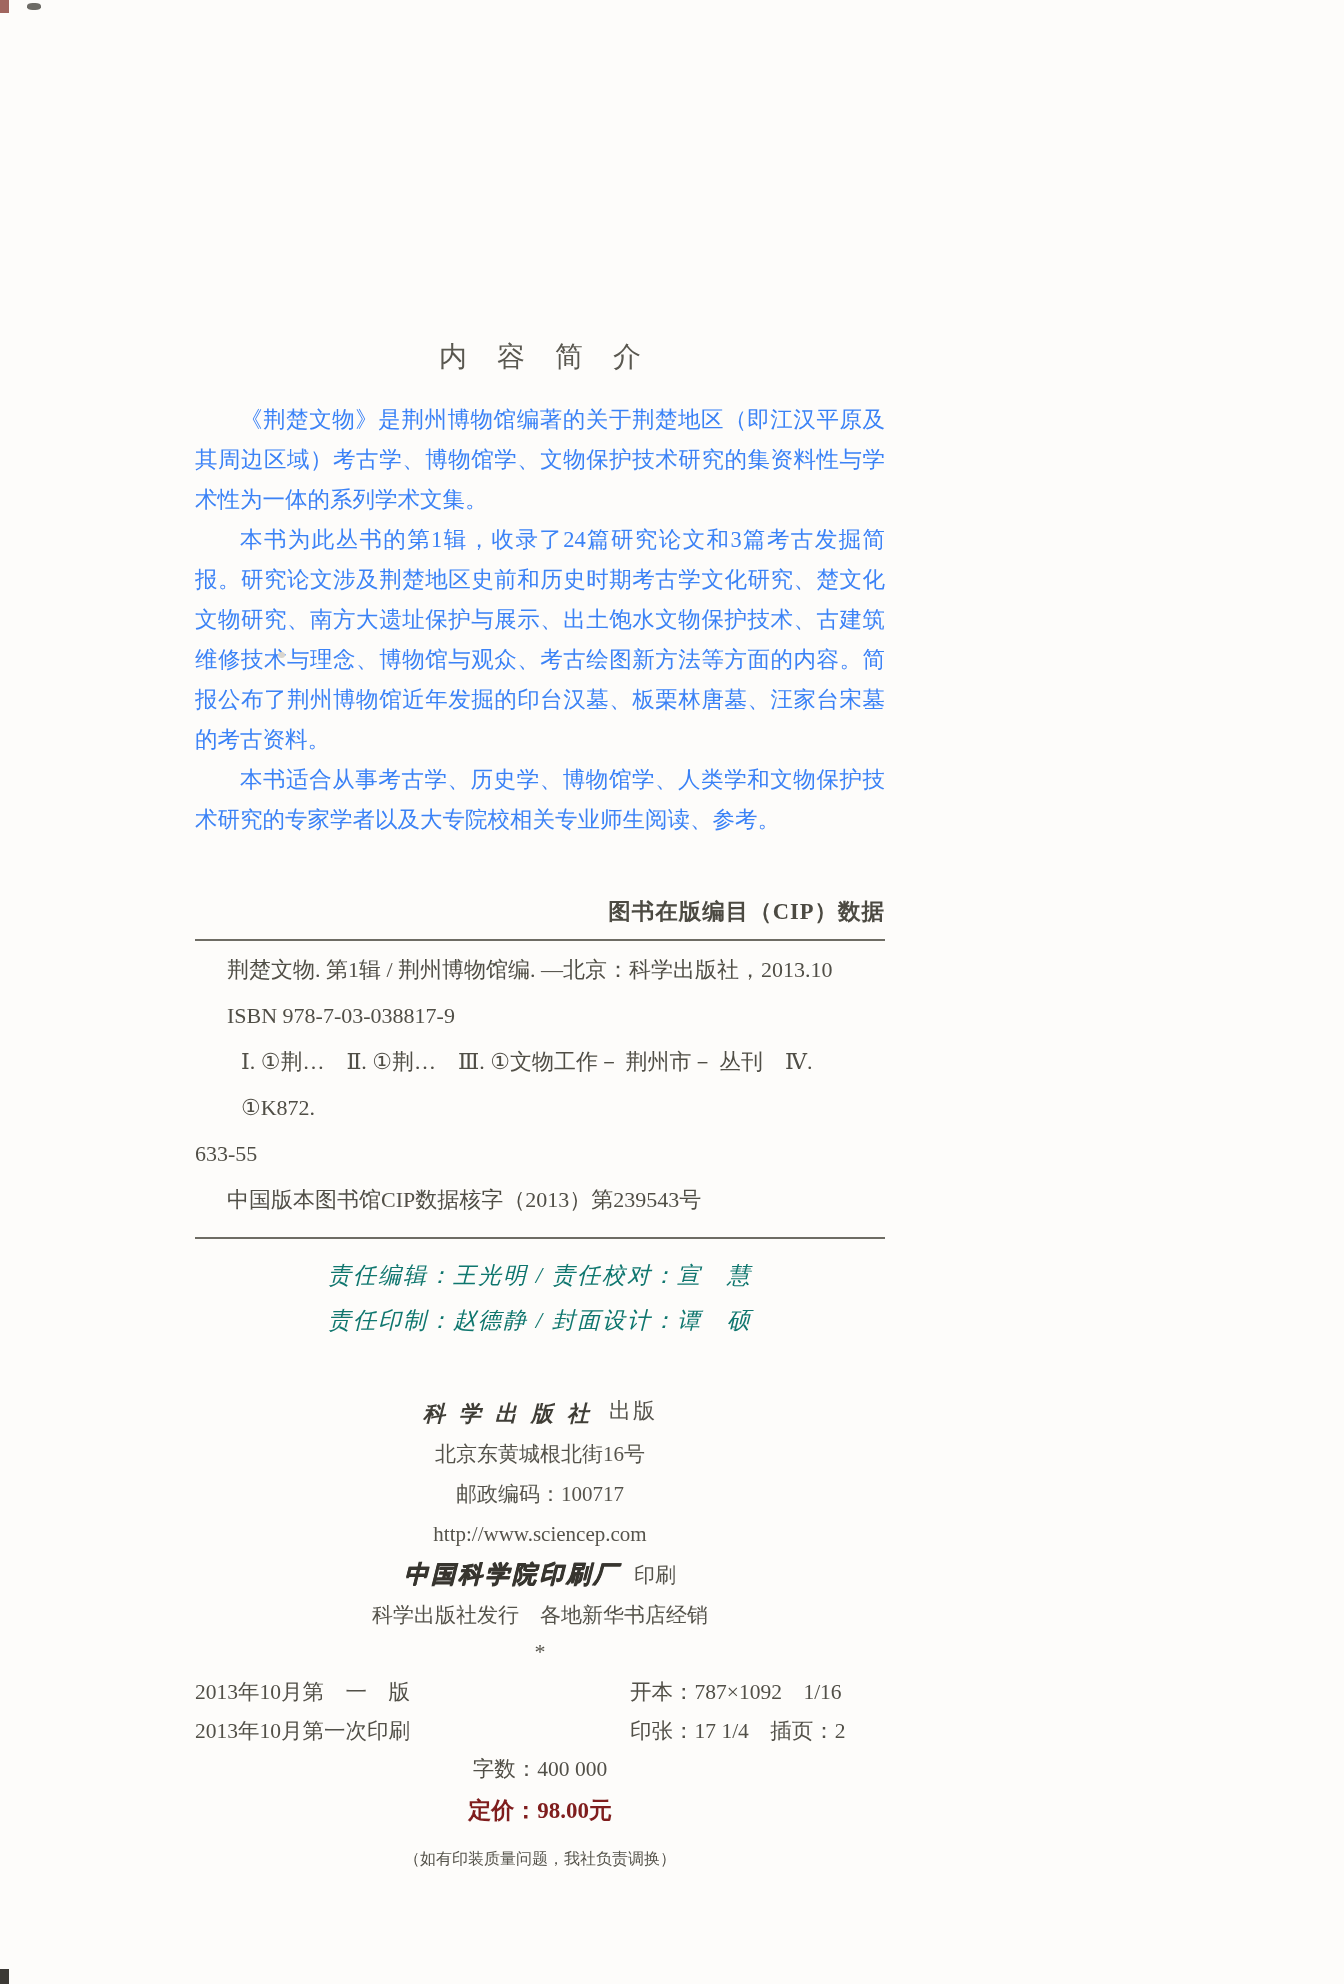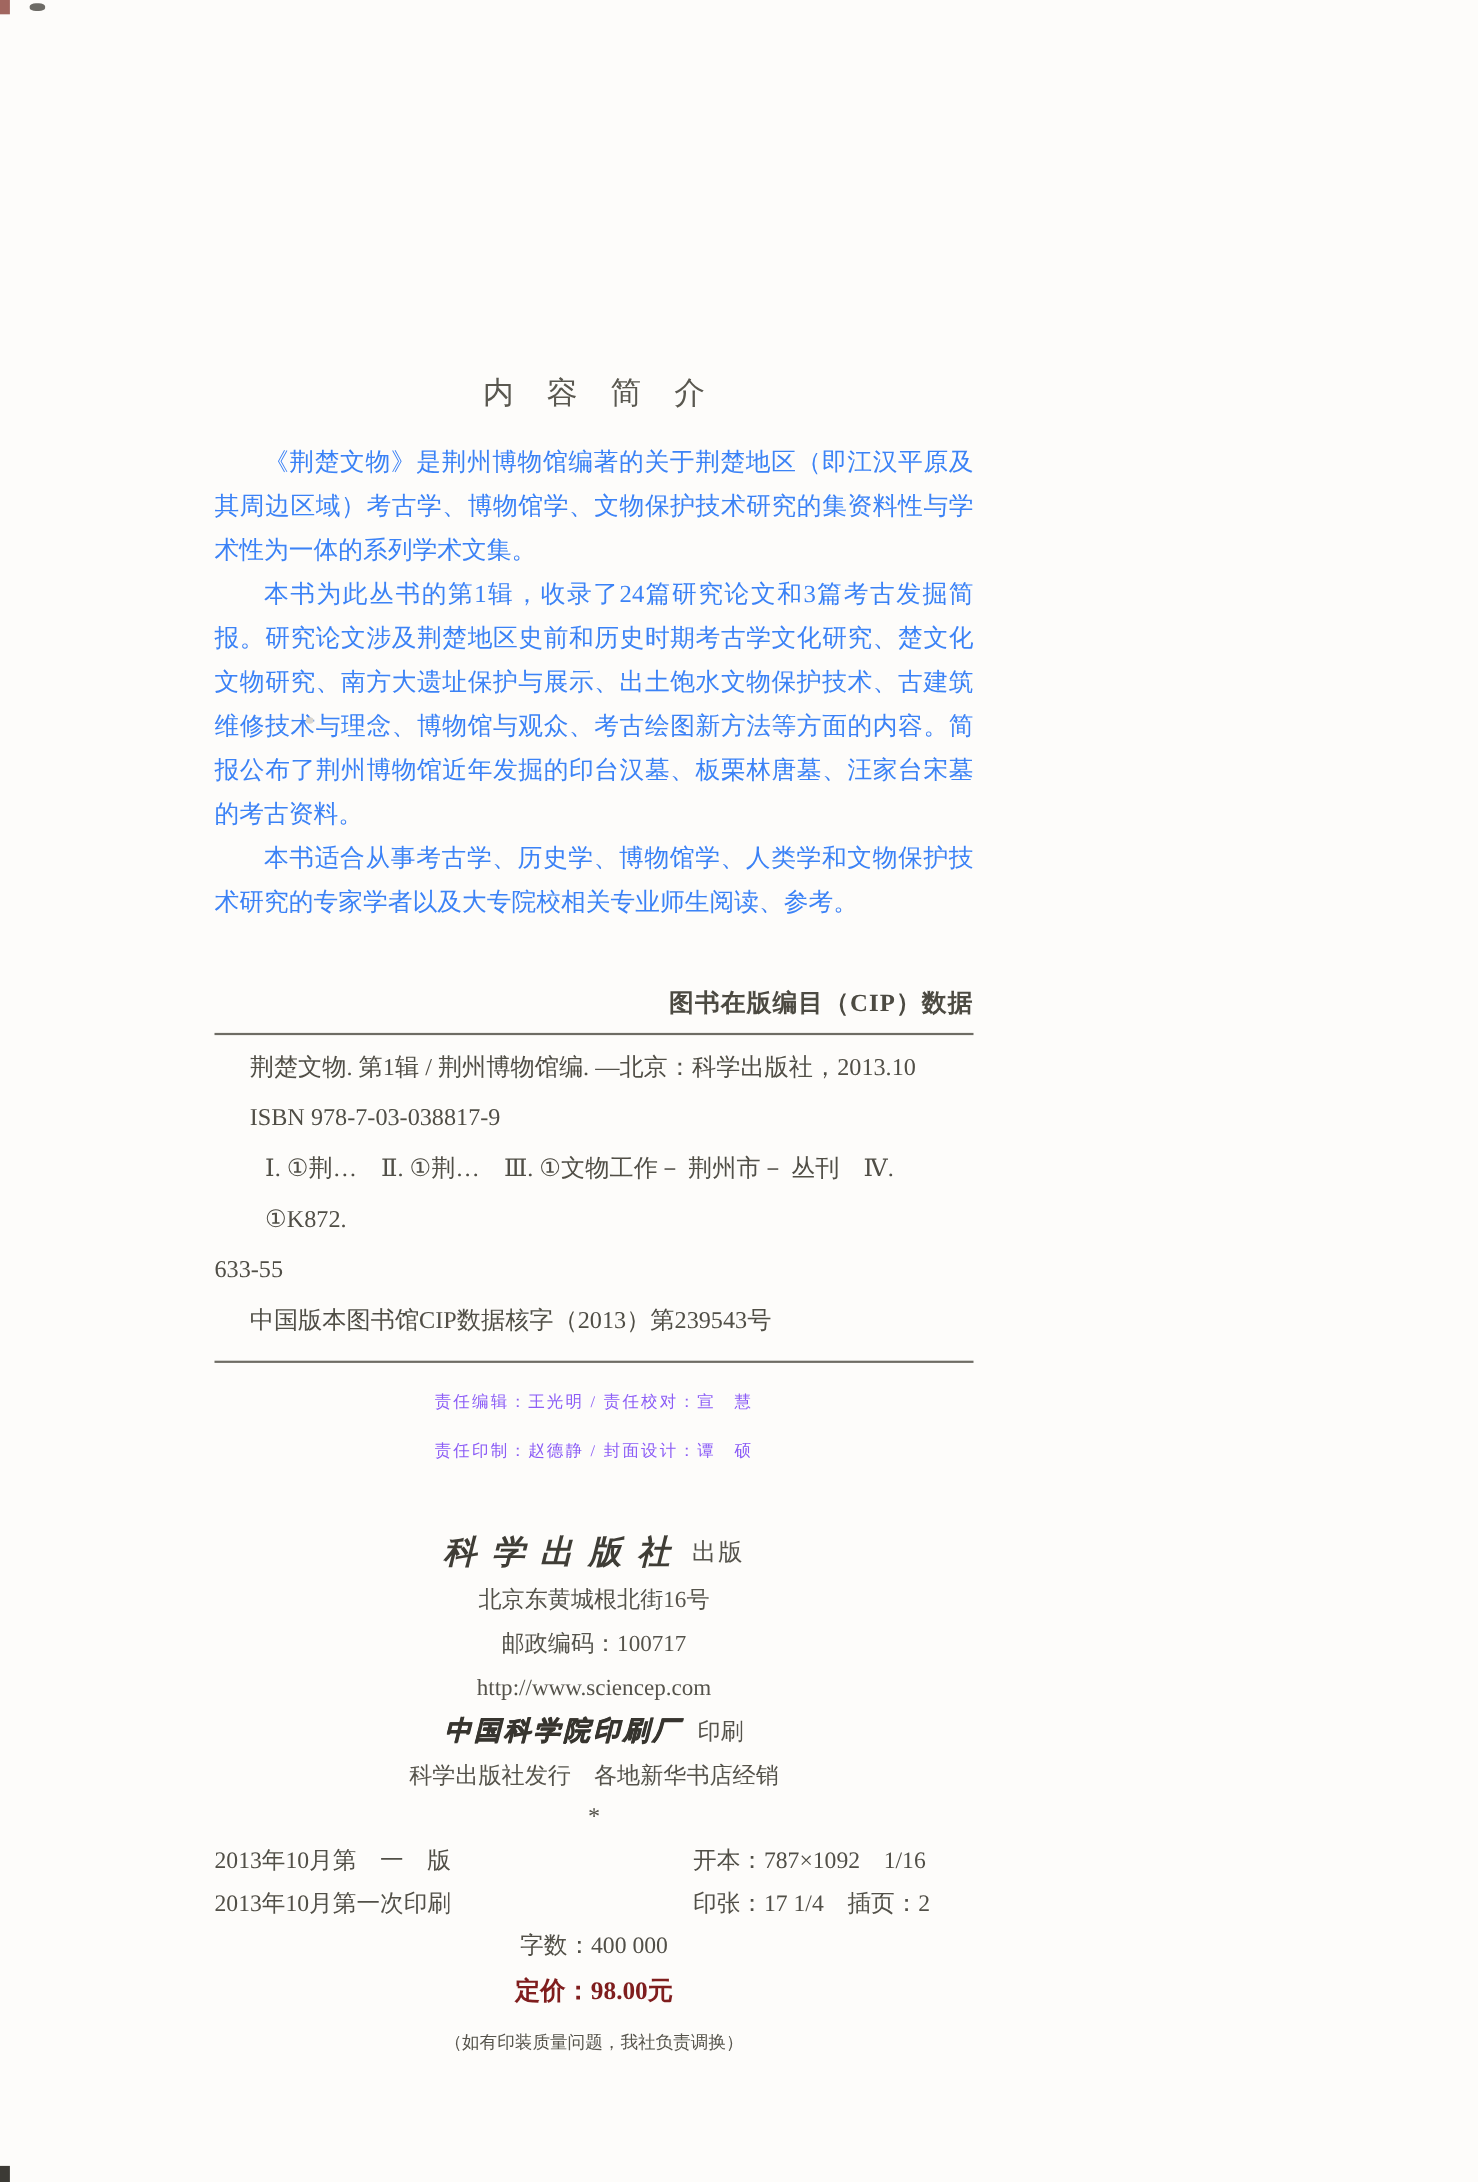--- a/index.html
+++ b/index.html
@@ -67,36 +67,37 @@
   }
   .cip-line {
     margin: 0;
     line-height: 46px;
   }
   .cip-indent { padding-left: 32px; }
   .cip-indent2 { padding-left: 46px; }
   .staff {
     margin-top: 14px;
     text-align: center;
-    font-size: 15px;
+    font-style: italic;
+    font-size: 23px;
     line-height: 45px;
     letter-spacing: 2px;
-    color: #8b5cf6;
+    color: #0f766e;
   }
   .staff p { margin: 0; }
   .pub {
     margin-top: 48px;
     text-align: center;
     font-size: 21px;
     line-height: 40px;
     color: #55534b;
   }
   .pub p { margin: 0; }
   .pub-name {
-    font-size: 30px;
+    font-size: 22px;
     font-weight: 700;
     font-style: italic;
     letter-spacing: 14px;
     color: #3f3d36;
   }
   .pub-suffix {
     font-size: 22px;
     letter-spacing: 2px;
     margin-left: 6px;
     vertical-align: 3px;

